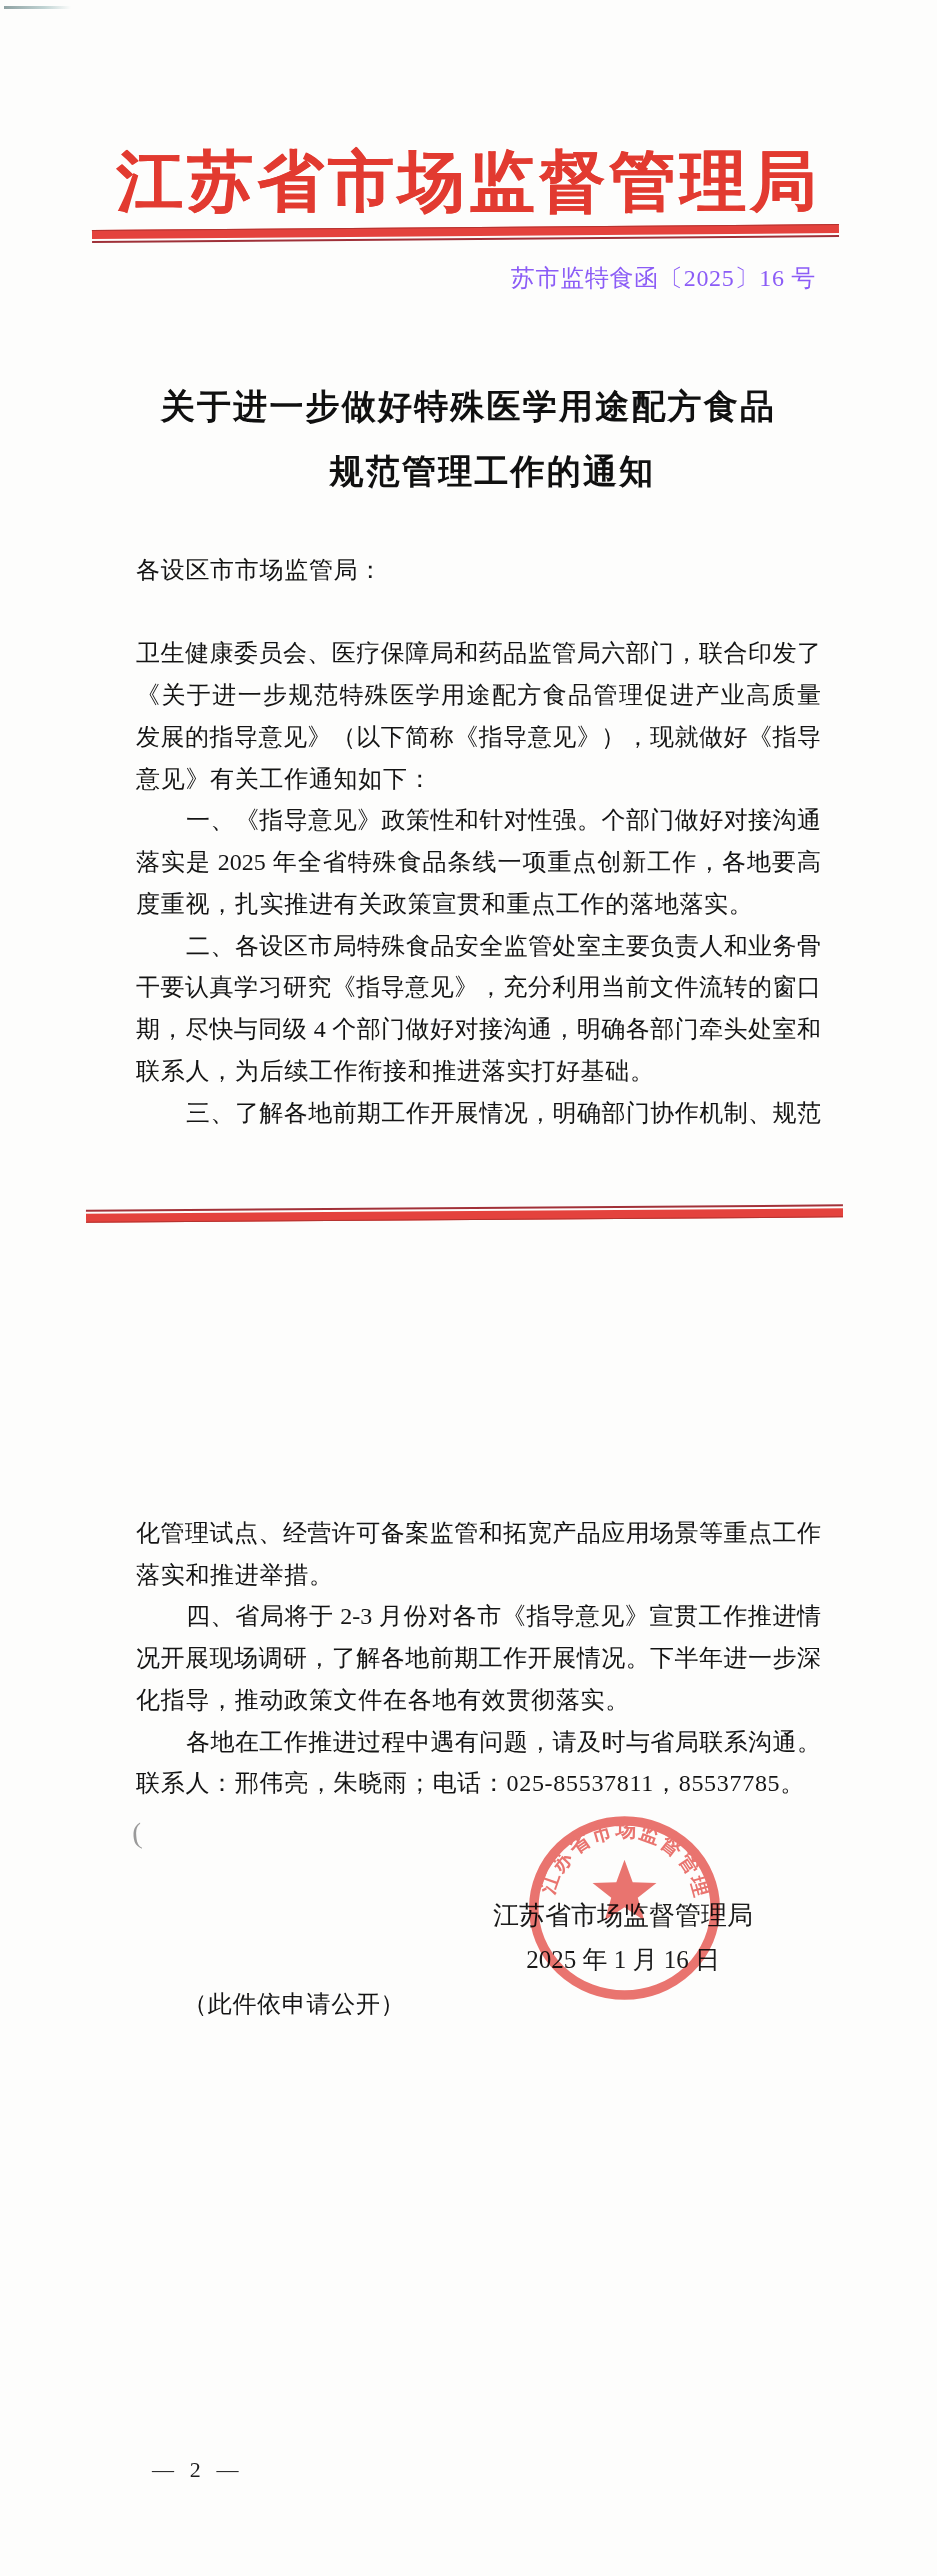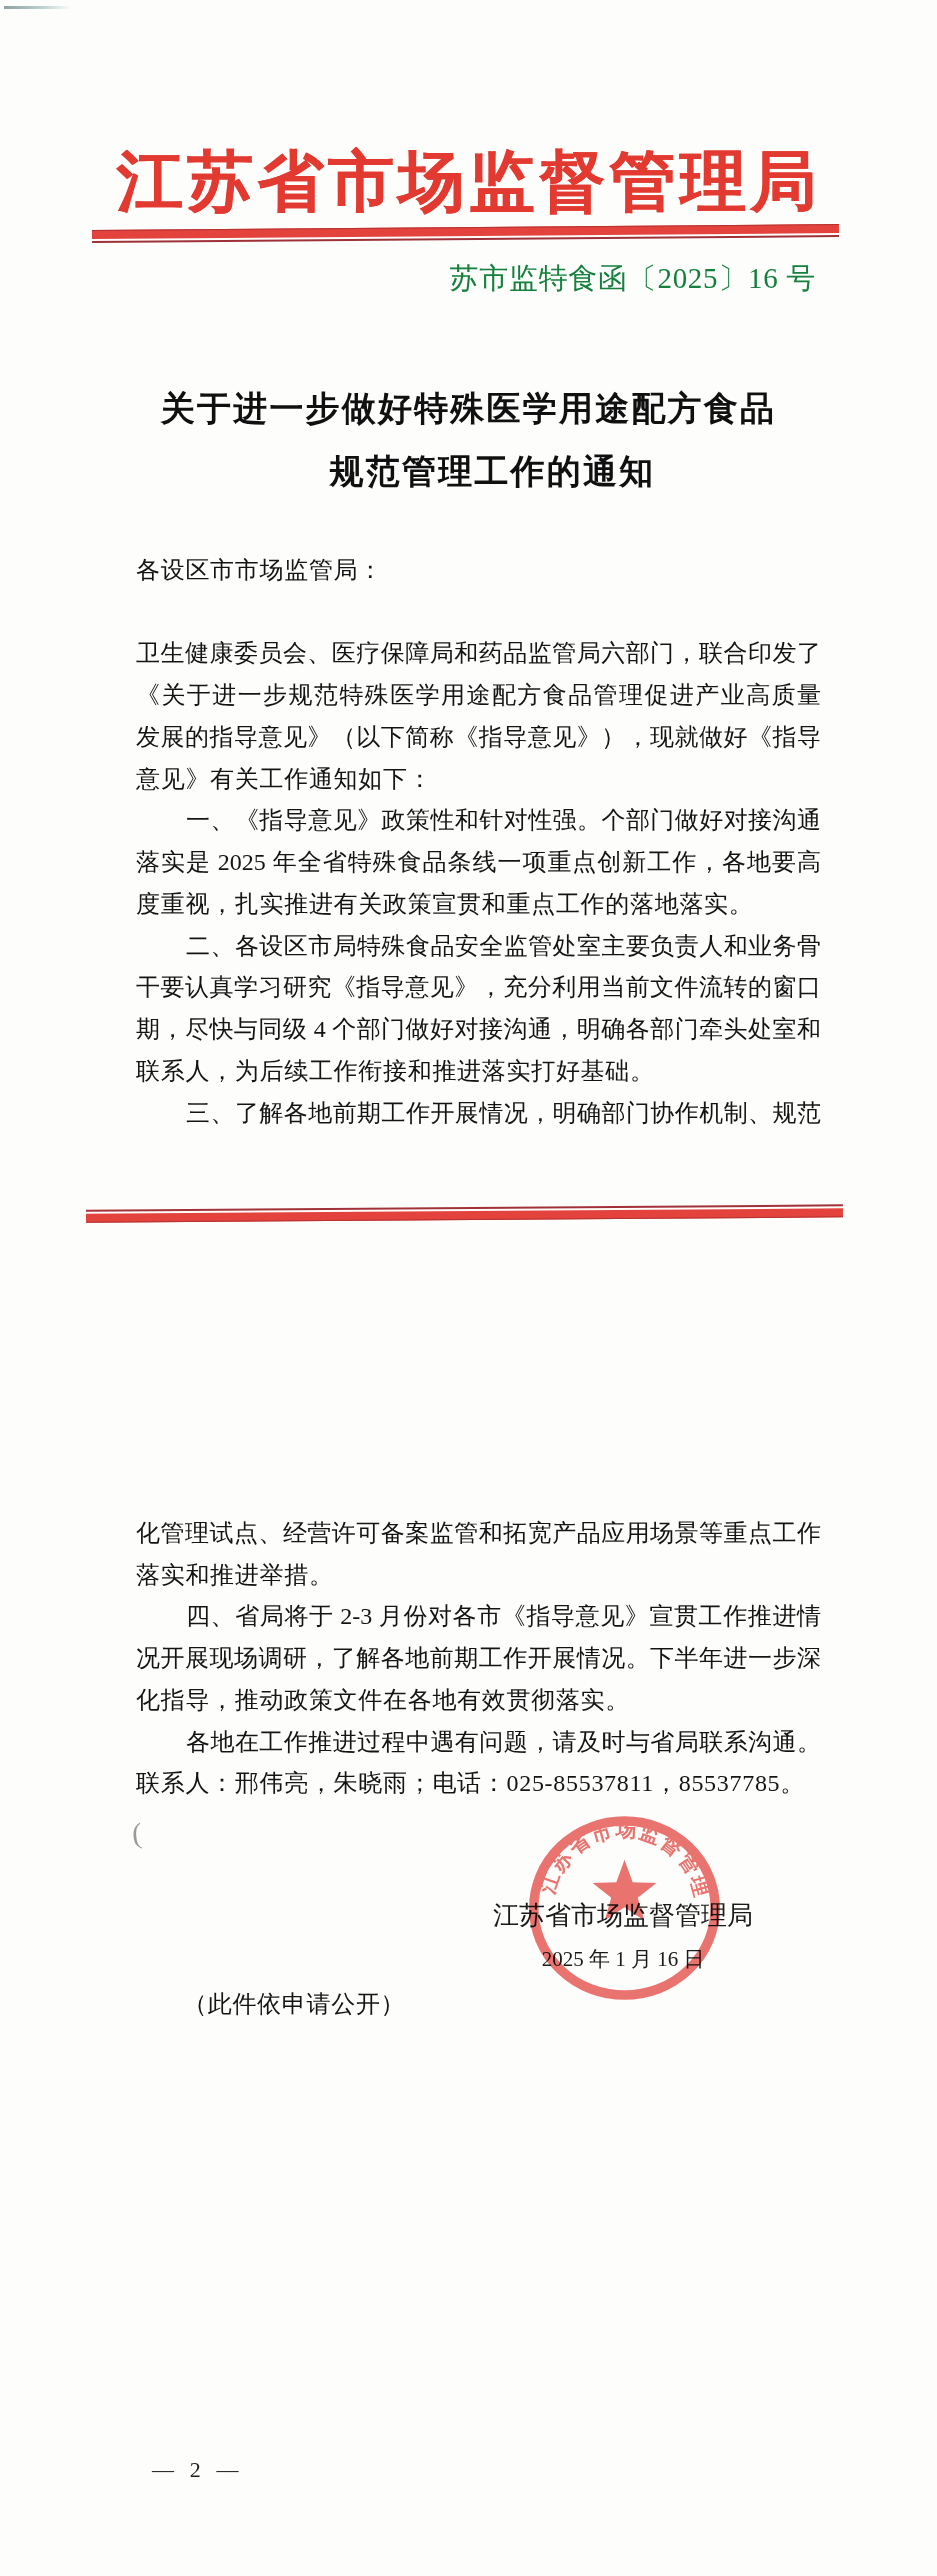--- a/index.html
+++ b/index.html
@@ -30,29 +30,29 @@
   
   .header-rule{
     position:absolute;left:92px;top:227px;width:747px;
     transform:rotate(-0.45deg);
   }
   .header-rule .band{height:8px;background:#e4423d;border-top:0.7px solid #b3322f;}
   .header-rule .gap{height:2.2px;}
   .header-rule .thin{height:2.2px;background:#9f3038;}
   .doc-number{
     position:absolute;right:121px;top:264px;height:29px;
-    font-size:29px;line-height:29px;color:#15803d;
+    font-size:24px;line-height:29px;color:#8b5cf6;
     white-space:nowrap;letter-spacing:0.7px;
   }
   .notice-title{
     position:absolute;left:0;width:937px;text-align:center;
     font-size:34px;font-weight:bold;line-height:44px;letter-spacing:2.2px;
     color:#101010;white-space:nowrap;
   }
-  #title-line1{top:387px;}
+  #title-line1{top:387px;font-family:Liberation Mono, monospace;}
   #title-line2{top:450px;padding-left:24px;}
   .bodyline{
     position:absolute;left:136px;width:685px;height:42px;
     font-size:24px;line-height:42px;color:#141414;
     white-space:nowrap;letter-spacing:0.7px;margin-top:24px;
   }
   .bodyline.fill{
     white-space:normal;
     text-align:justify;
     text-align-last:justify;
@@ -71,21 +71,21 @@
     position:absolute;left:132px;top:1817px;
     font-size:29px;color:#9a9a9a;transform:rotate(-4deg);
   }
   .sig-agency{
     position:absolute;left:491px;top:1898px;width:264px;height:35px;
     text-align:center;font-size:26px;line-height:35px;color:#1a1a1a;
     white-space:nowrap;z-index:2;
   }
   .sig-date{
     position:absolute;left:491px;top:1942px;width:264px;height:35px;
-    text-align:center;font-size:21px;line-height:35px;color:#1a1a1a;
+    text-align:center;font-size:25px;line-height:35px;color:#1a1a1a;
     white-space:nowrap;z-index:2;
   }
   .seal{
     position:absolute;left:525px;top:1812px;width:199px;height:195px;
     z-index:3;mix-blend-mode:multiply;opacity:.88;
   }
   .disclosure-note{
     position:absolute;left:183px;top:1987px;height:34px;
     font-size:24px;line-height:34px;color:#141414;
     letter-spacing:0.7px;white-space:nowrap;font-family:Liberation Serif, serif;

